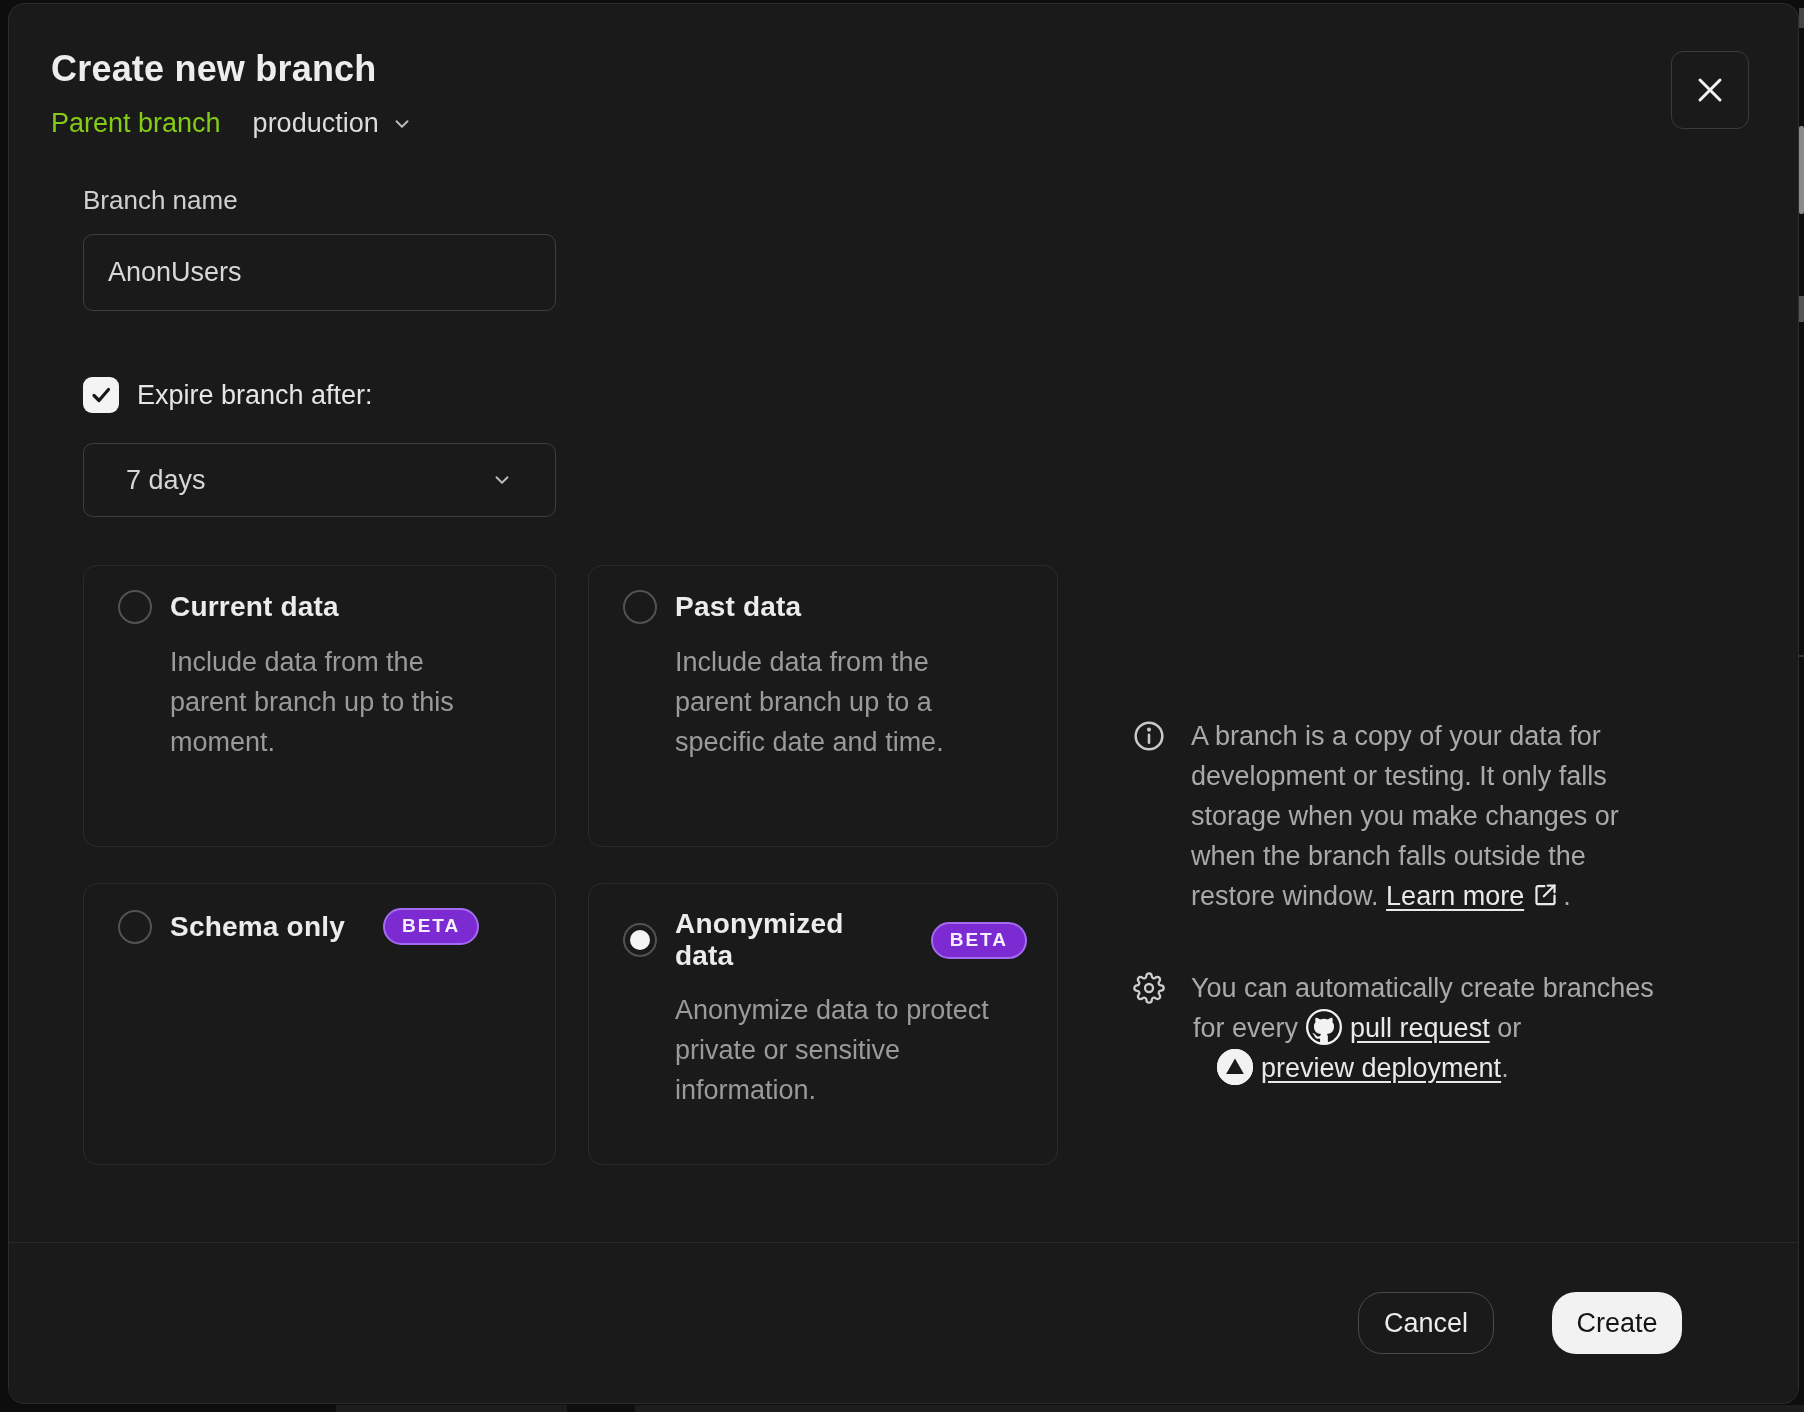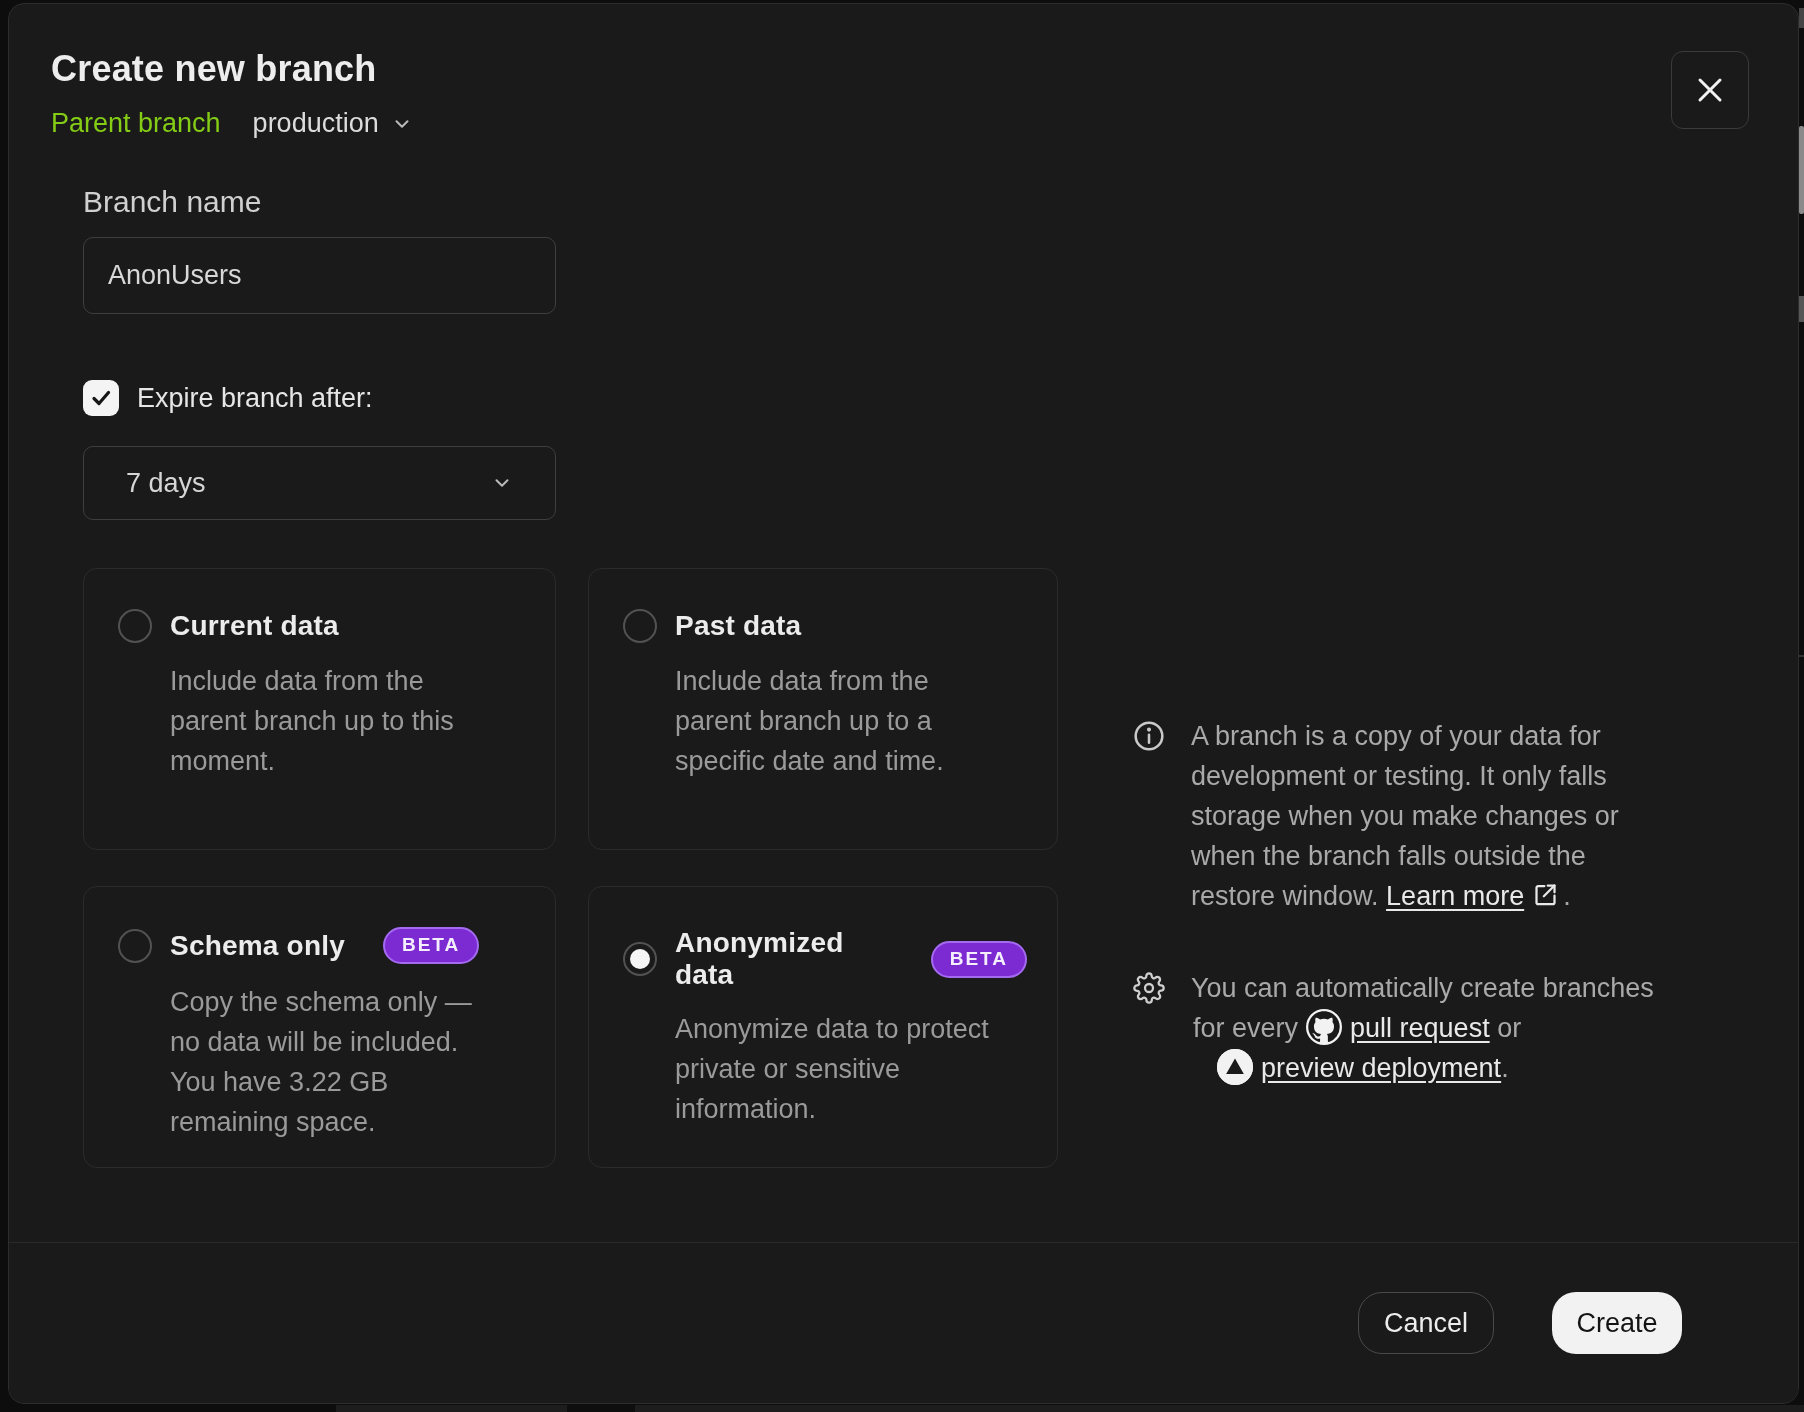--- a/index.html
+++ b/index.html
@@ -44,21 +44,21 @@
     width:78px; height:78px;
     border:1.5px solid #3b3b3b; border-radius:12px;
     background:transparent;
     display:flex; align-items:center; justify-content:center;
     cursor:pointer;
   }
   .close-btn svg { width:30px; height:30px; stroke:#f2f2f2; stroke-width:2.4; stroke-linecap:round; }
 
   
   .form-col { margin:46px 0 0 74px; width:473px; }
-  .field-label { font-size:30px; color:#d0d0d0; }
+  .field-label { font-size:26px; color:#d0d0d0; }
   .text-input {
     margin-top:18px;
     width:473px; height:77px;
     background:transparent;
     border:1px solid #3e3e3e; border-radius:10px;
     color:#d8d8d8; font-size:27px;
     font-family:"Liberation Sans","DejaVu Sans",sans-serif;
     padding:0 24px;
     outline:none;
     display:block;
@@ -90,21 +90,21 @@
   
   .cards {
     margin:48px 0 0 74px;
     display:grid;
     grid-template-columns:473px 470px;
     grid-template-rows:282px 282px;
     column-gap:32px; row-gap:36px;
   }
   .card {
     border:1px solid #2b2b2b; border-radius:14px;
-    padding:40px 30px 0 34px;
+    padding:24px 30px 0 34px;
     background:#1a1a1a;
     cursor:pointer;
   }
   .card-head { display:flex; align-items:center; gap:18px; }
   .radio {
     width:34px; height:34px; border-radius:50%;
     border:2px solid #525252;
     flex:0 0 auto;
     display:flex; align-items:center; justify-content:center;
   }
@@ -257,26 +257,20 @@
           <span class="note-line">specific date and time.</span>
         </div>
     </div>
 
     <div class="card">
       <div class="card-head">
         <span class="radio"></span>
         <span class="card-title">Schema only</span>
         <span class="beta-badge">BETA</span>
       </div>
-      <div class="card-desc">
-          <span class="note-line">Copy the schema only —</span>
-          <span class="note-line">no data will be included.</span>
-          <span class="note-line">You have 3.22 GB</span>
-          <span class="note-line">remaining space.</span>
-        </div>
     </div>
 
     <div class="card">
       <div class="card-head">
         <span class="radio selected"></span>
         <span class="card-title">Anonymized data</span>
         <span class="beta-badge">BETA</span>
       </div>
       <div class="card-desc">
           <span class="note-line">Anonymize data to protect</span>

